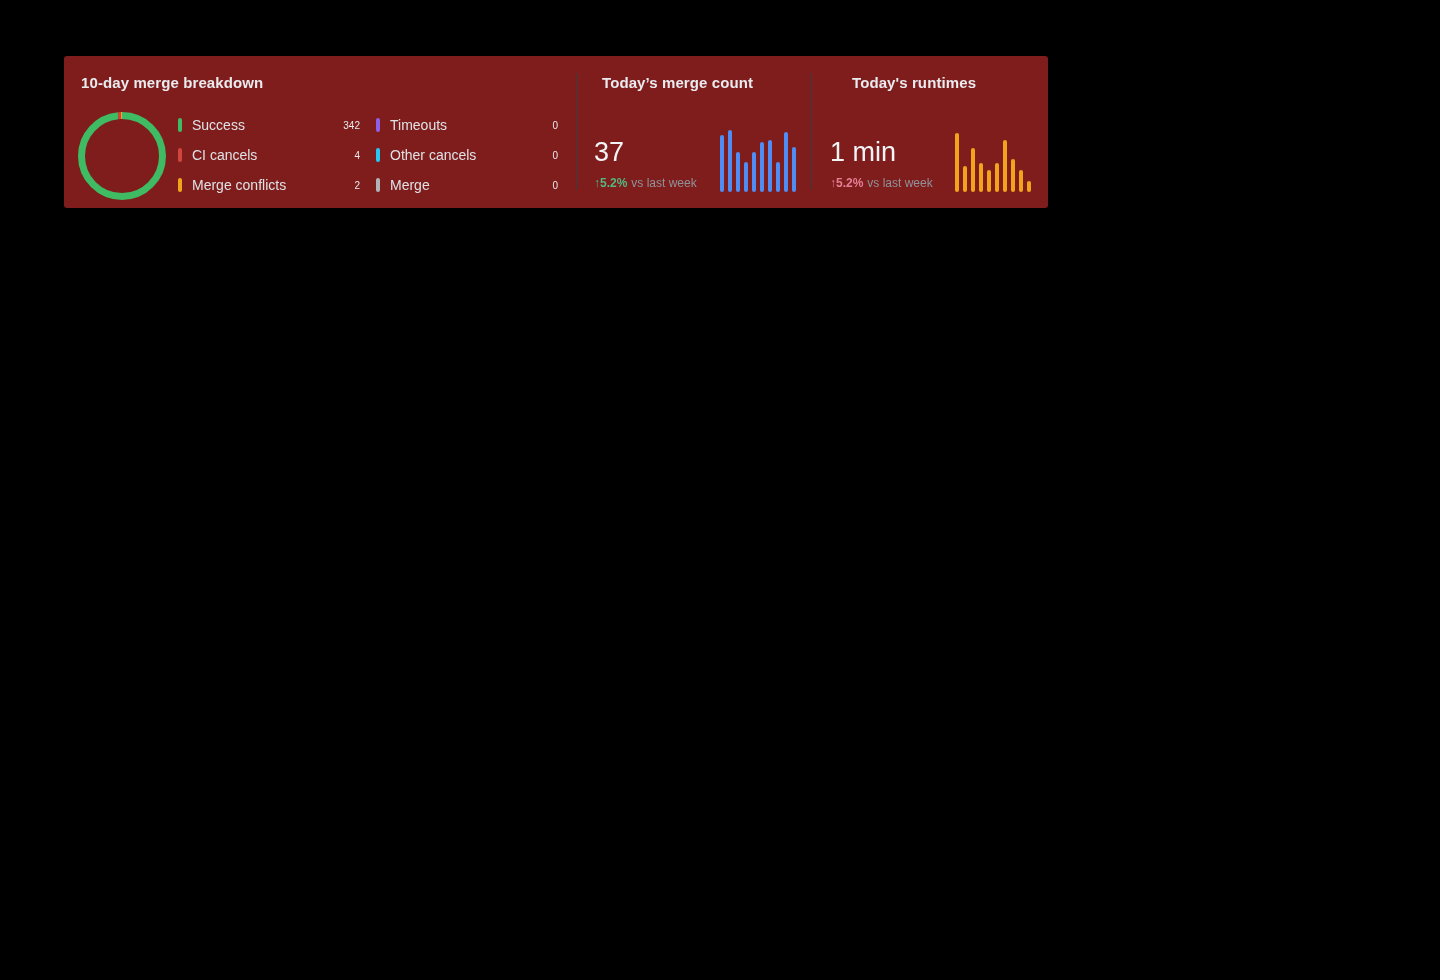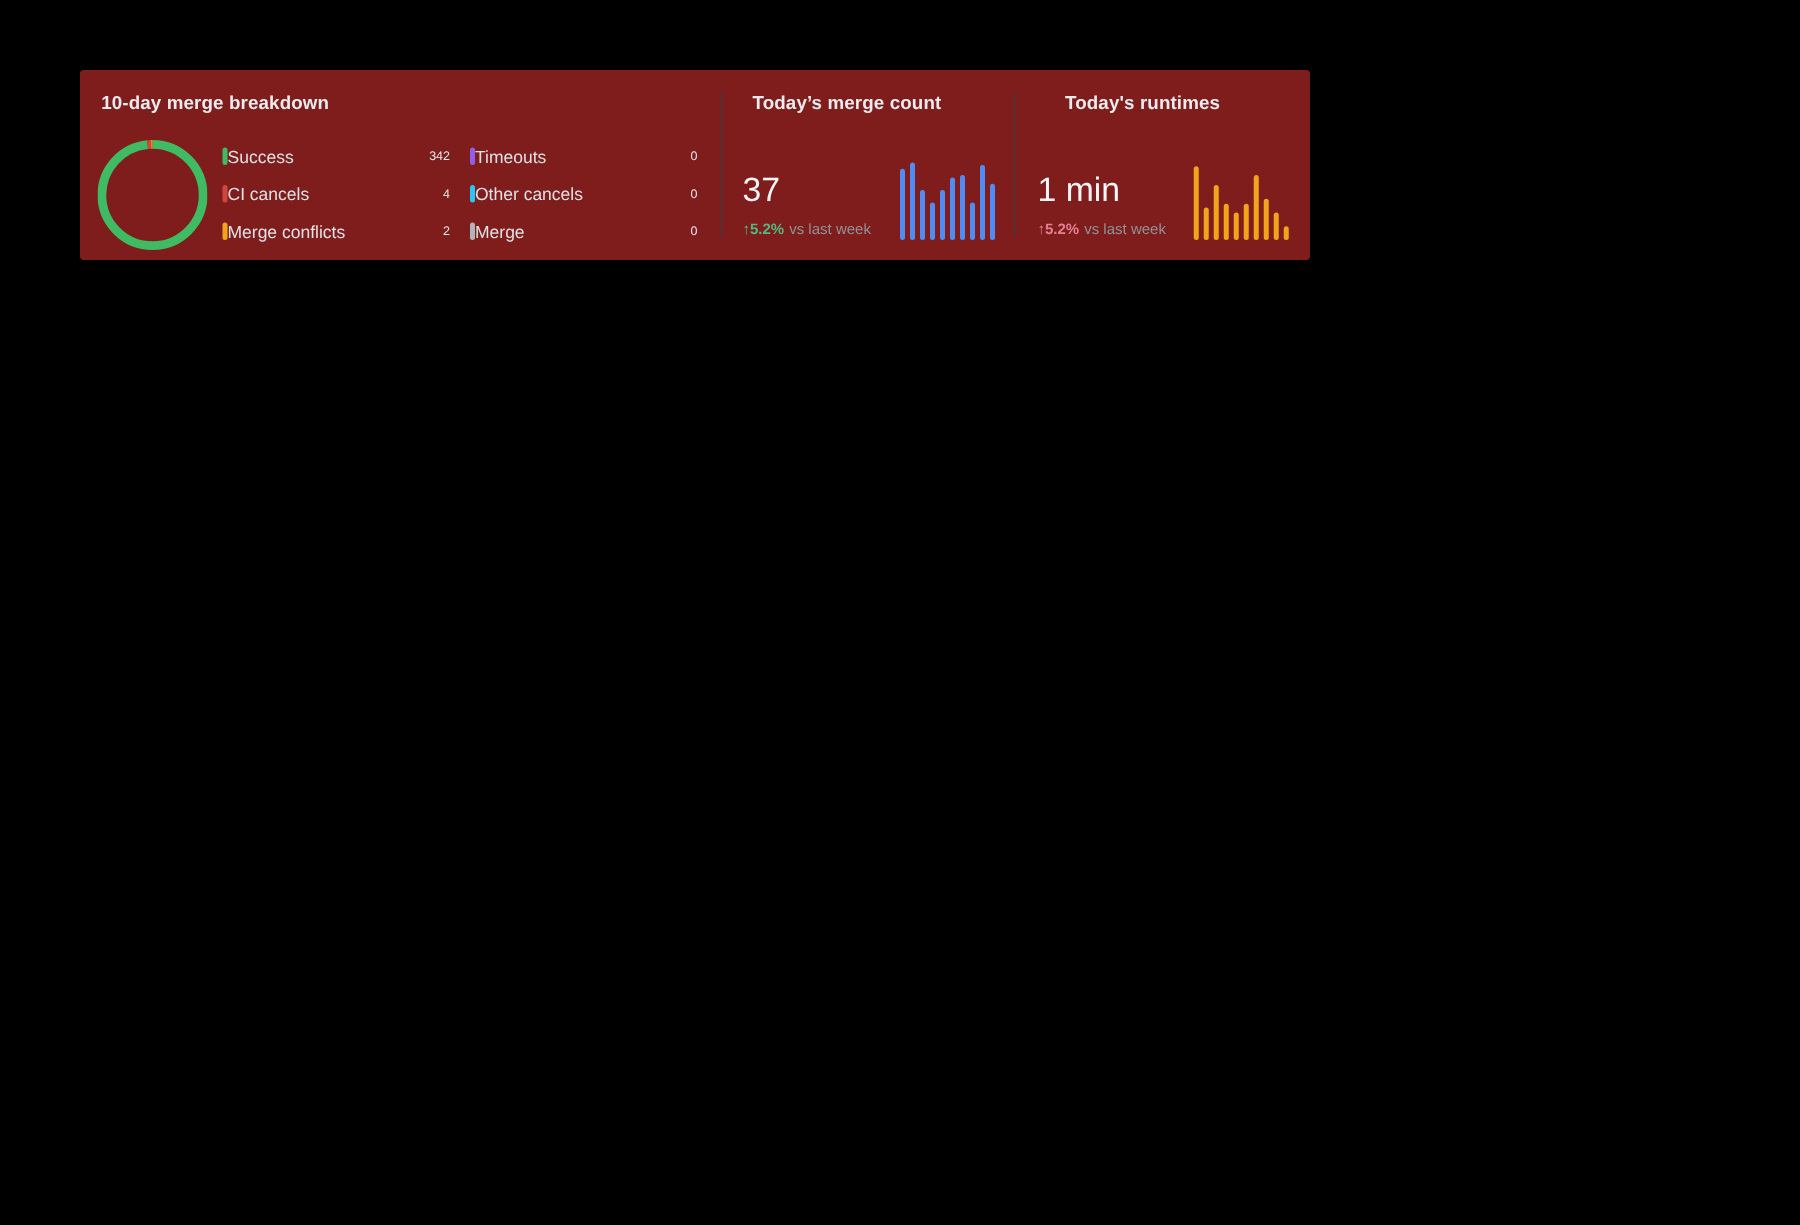--- a/index.html
+++ b/index.html
@@ -28,21 +28,21 @@
 
   
   .donut{position:absolute;left:14px;top:56px;width:88px;height:88px;}
   .donut svg{display:block;width:88px;height:88px;}
 
   
   .legend{position:absolute;left:114px;top:54px;display:flex;gap:16px;}
   .legend-col{display:flex;flex-direction:column;width:182px;}
   .legend-item{display:flex;align-items:center;height:30px;}
   .legend-marker{width:4px;height:14px;border-radius:2px;flex:none;}
-  .legend-label{margin-left:0;font-size:14px;color:#dfe2e5;text-align:center;}
+  .legend-label{margin-left:10px;font-size:14px;color:#dfe2e5;text-align:center;}
   .legend-value{margin-left:auto;font-size:10px;color:#e8eaed;}
 
   
   .big{
     position:absolute;top:82px;font-size:27px;line-height:28px;
     font-weight:400;color:#f2f4f6;white-space:nowrap;
   }
   .sec-count .big{left:16px;}
   .sec-runtime .big{left:18px;}
   .delta-row{

